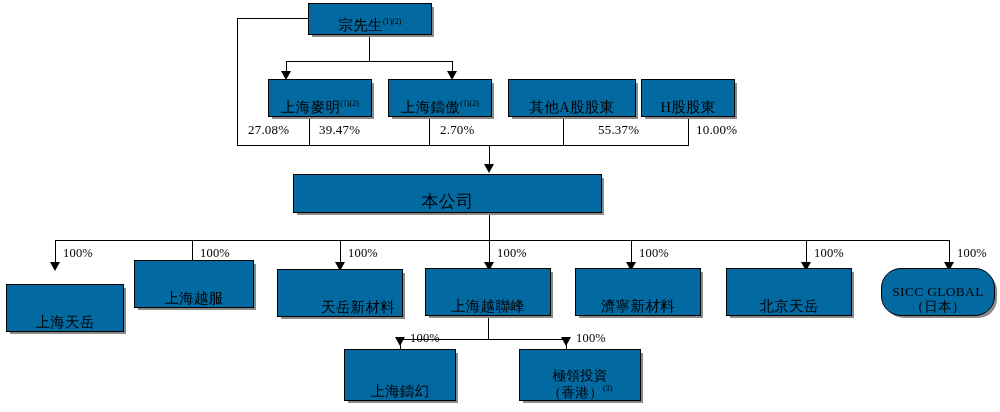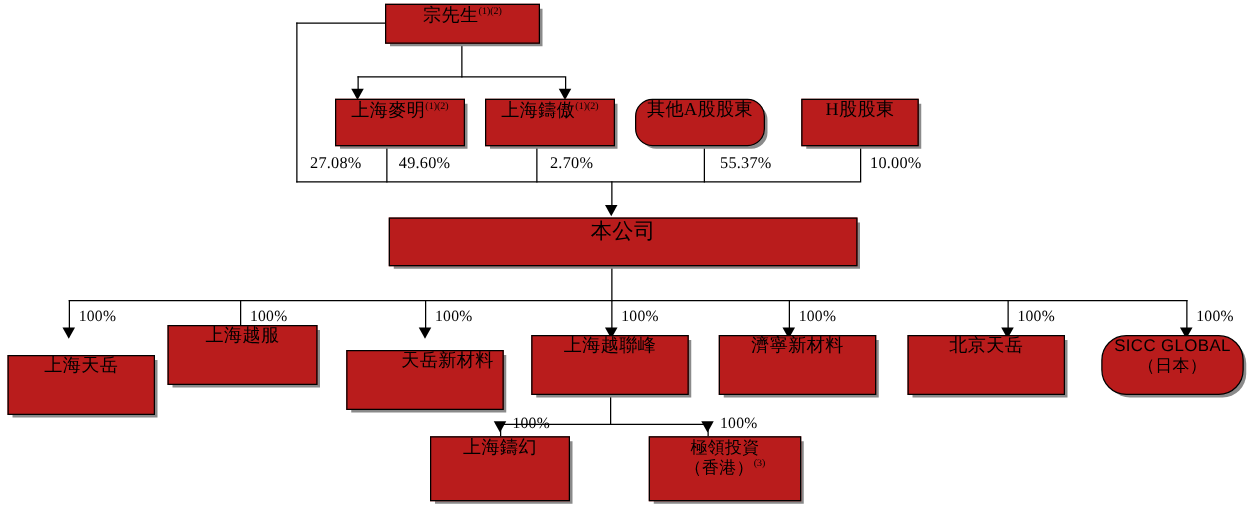--- a/index.html
+++ b/index.html
@@ -16,39 +16,39 @@
     width: 1000px;
     height: 412px;
     background: #ffffff;
     overflow: hidden;
   }
   
   .node {
     position: absolute;
     box-sizing: border-box;
     border: 1.4px solid #000000;
-    background: #b91c1c;
+    background: #0369a1;
     box-shadow: 3px 3px 0 -1px #8a8a8a;
     display: flex;
-    align-items: flex-start;
+    align-items: flex-end;
     justify-content: center;
     text-align: center;
     line-height: 1.15;
     font-size: 14.5px;
     letter-spacing: 0.3px;
     z-index: 3;
   }
   .node .label { display: block; }
   .node sup {
     font-size: 8px;
     vertical-align: super;
     letter-spacing: 0;
   }
   .node.two-line { font-size: 13.5px; }
-  .node.latin { font-family: Liberation Sans, sans-serif; border-radius: 20px; }
+  .node.latin { font-family: Liberation Serif, serif; border-radius: 20px; }
   .node.main-co { font-size: 17px; }
 
   
   .hline, .vline {
     position: absolute;
     background: #000000;
     z-index: 1;
   }
   .hline { height: 1.4px; }
   .vline { width: 1.4px; }
@@ -94,45 +94,45 @@
   <div class="arrow" style="left:447px; top:71px;"></div>
 
   <div class="node" style="left:268px; top:79px; width:104px; height:38px;">
     <span class="label"><span>上海麥明</span><sup>(1)(2)</sup></span>
   </div>
 
   <div class="node" style="left:388px; top:79px; width:104px; height:38px;">
     <span class="label"><span>上海鑄傲</span><sup>(1)(2)</sup></span>
   </div>
 
-  <div class="node" style="left:508px; top:79px; width:104px; height:38px;border-radius:14px;">
+  <div class="node" style="left:508px; top:79px; width:128px; height:38px;">
     <span class="label">其他A股股東</span>
   </div>
 
   <div class="node" style="left:641px; top:79px; width:94px; height:38px;">
     <span class="label">H股股東</span>
   </div>
 
   <div class="vline" style="left:309px; top:117px; height:29px;"></div>
   <div class="vline" style="left:429px; top:117px; height:29px;"></div>
   <div class="vline" style="left:563px; top:117px; height:29px;"></div>
   <div class="vline" style="left:688px; top:117px; height:29px;"></div>
 
   <div class="hline" style="left:237px; top:145px; width:451px;"></div>
 
   <div class="pct" style="left:248px; top:122px;">27.08%</div>
-  <div class="pct" style="left:319px; top:122px;">49.60%</div>
+  <div class="pct" style="left:319px; top:122px;">39.47%</div>
   <div class="pct" style="left:440px; top:122px;">2.70%</div>
-  <div class="pct" style="left:576px; top:122px;">55.37%</div>
+  <div class="pct" style="left:598px; top:122px;">55.37%</div>
   <div class="pct" style="left:696px; top:122px;">10.00%</div>
 
   <div class="vline" style="left:489px; top:145px; height:23px;"></div>
   <div class="arrow" style="left:484px; top:164px;"></div>
 
-  <div class="node main-co" style="left:311px; top:174px; width:375px; height:39px;">
+  <div class="node main-co" style="left:293px; top:174px; width:309px; height:39px;">
     <span class="label">本公司</span>
   </div>
 
   <div class="vline" style="left:489px; top:213px; height:28px;"></div>
   <div class="hline" style="left:55px; top:240px; width:895px;"></div>
 
   <div class="vline" style="left:55px; top:240px; height:24px;"></div>
   <div class="arrow" style="left:50px; top:262px;"></div>
 
   <div class="vline" style="left:192px; top:240px; height:24px;"></div>
@@ -162,21 +162,21 @@
   <div class="pct small" style="left:957px; top:246px;">100%</div>
 
   <div class="node" style="left:6px; top:284px; width:118px; height:48px;">
     <span class="label">上海天岳</span>
   </div>
 
   <div class="node" style="left:134px; top:260px; width:120px; height:48px;">
     <span class="label">上海越服</span>
   </div>
 
-  <div class="node" style="left:277px; top:280px; width:126px; height:48px;padding-left:36px;">
+  <div class="node" style="left:277px; top:269px; width:126px; height:48px;padding-left:36px;">
     <span class="label">天岳新材料</span>
   </div>
 
   <div class="node" style="left:575px; top:268px; width:126px; height:48px;">
     <span class="label">濟寧新材料</span>
   </div>
 
   <div class="node" style="left:425px; top:268px; width:126px; height:48px;">
     <span class="label">上海越聯峰</span>
   </div>

